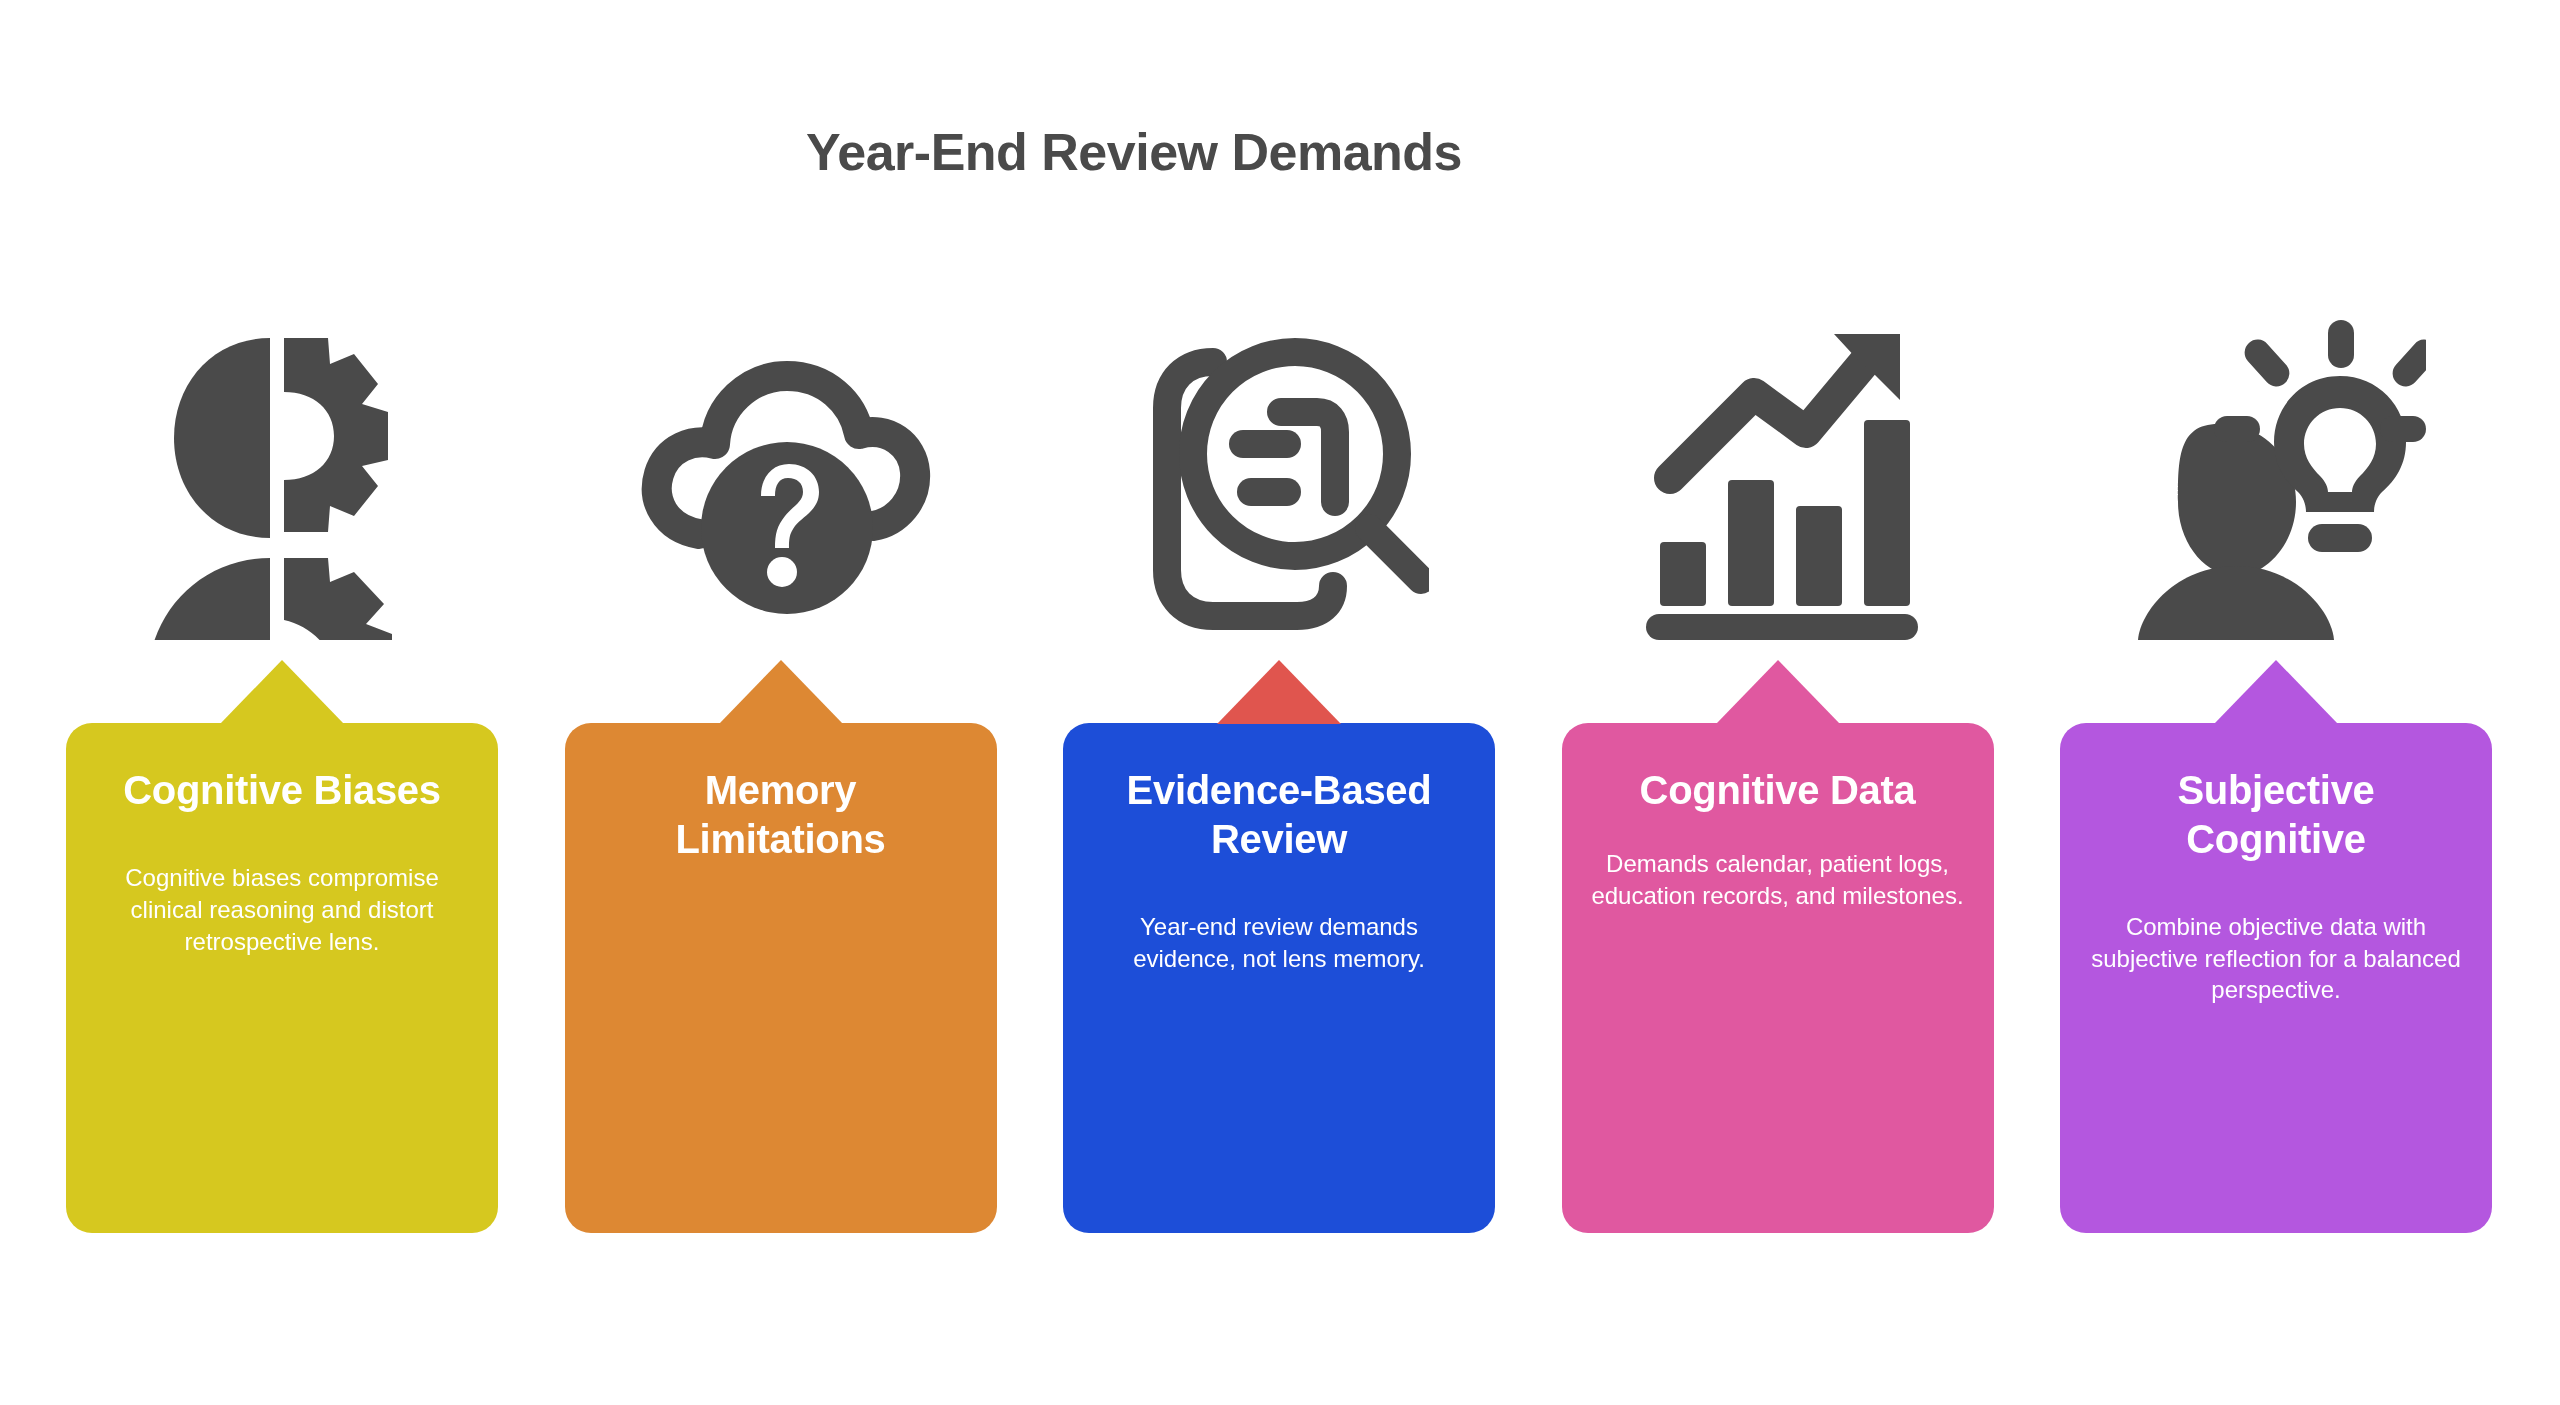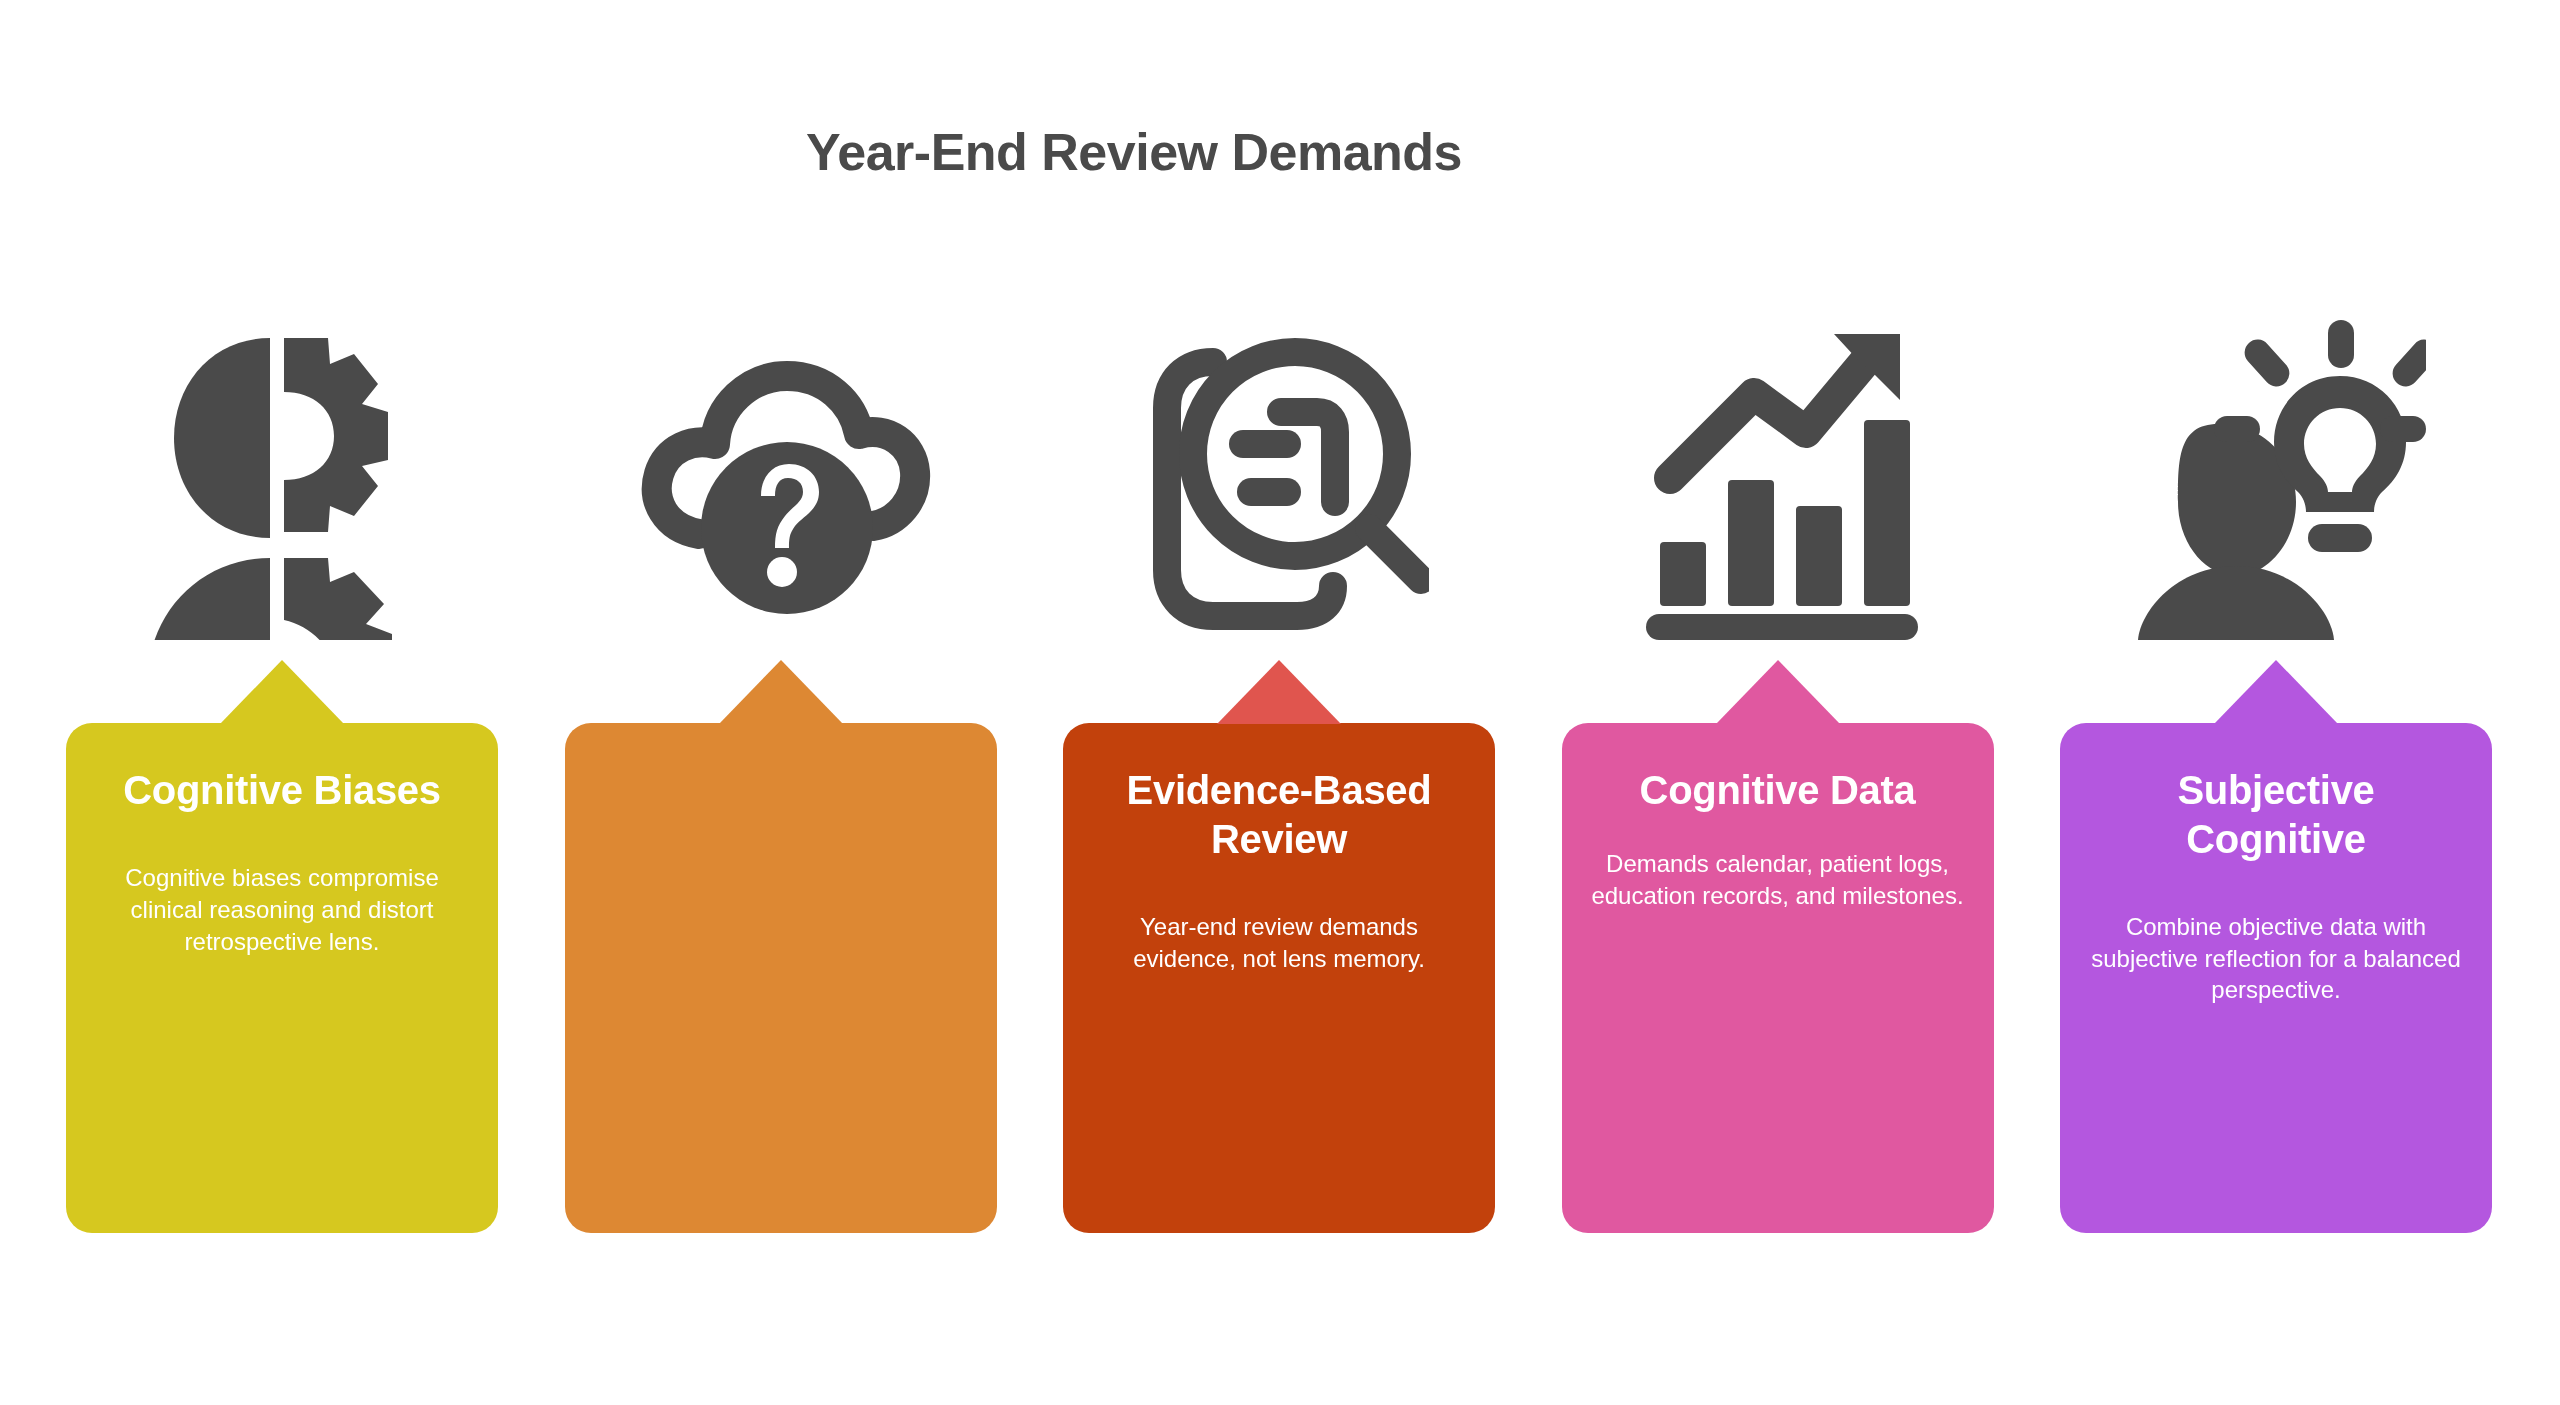--- a/index.html
+++ b/index.html
@@ -183,20 +183,21 @@
                    L 144 228
                    C 144 214 146 206 154 196
                    C 162 186 172 182 172 172
                    C 172 163 166 158 157 158
                    C 148 158 144 165 144 176 Z" fill="#ffffff"></path>
           <circle cx="151" cy="252" r="15" fill="#ffffff"></circle>
         </svg>
       </div>
       <div class="pointer" style="border-bottom-color:#dd8833"></div>
       <div class="card" style="background:#dd8833">
+        <div class="card-title">Memory Limitations</div>
         <div class="gap-lg"></div>
       </div>
     </div>
 
     <div class="col">
       <div class="icon-wrap">
         <svg width="300" height="320" viewBox="0 0 300 320" aria-hidden="true">
           <g fill="none" stroke="#4a4a4a" stroke-width="28" stroke-linecap="round" stroke-linejoin="round">
 
             <path d="M84 42
@@ -210,21 +211,21 @@
 
             <line x1="240" y1="208" x2="292" y2="260"></line>
 
             <path d="M152 92 L 188 92 C 200 92 206 100 206 112 L 206 182"></path>
             <line x1="114" y1="124" x2="158" y2="124"></line>
             <line x1="122" y1="172" x2="158" y2="172"></line>
           </g>
         </svg>
       </div>
       <div class="pointer" style="border-bottom-color:#e0554e"></div>
-      <div class="card" style="background:#c2410c">
+      <div class="card" style="background:#1d4ed8">
         <div class="card-title">Evidence-Based Review</div>
         <div class="gap-lg"></div>
         <div class="card-desc">Year-end review demands evidence, not lens memory.</div>
       </div>
     </div>
 
     <div class="col">
       <div class="icon-wrap">
         <svg width="300" height="320" viewBox="0 0 300 320" aria-hidden="true">
           <g fill="#4a4a4a">

